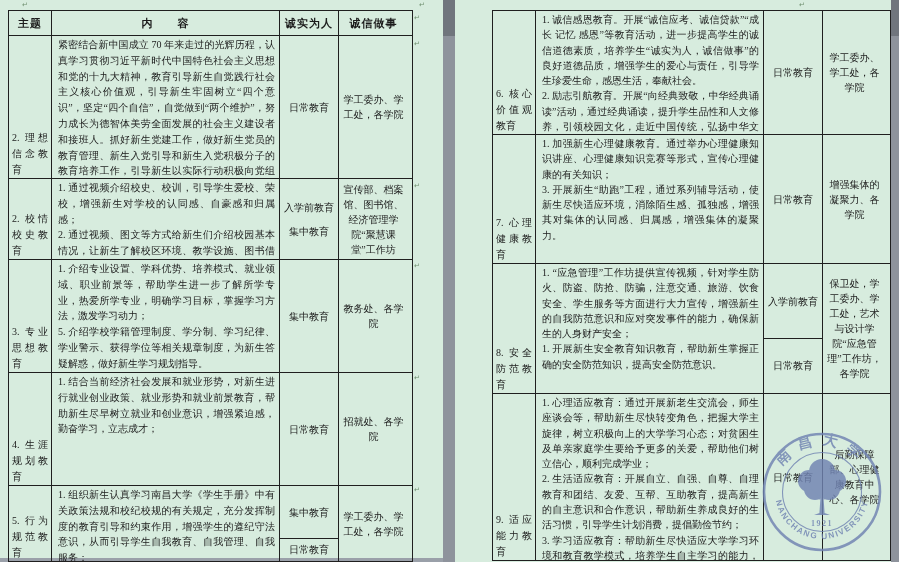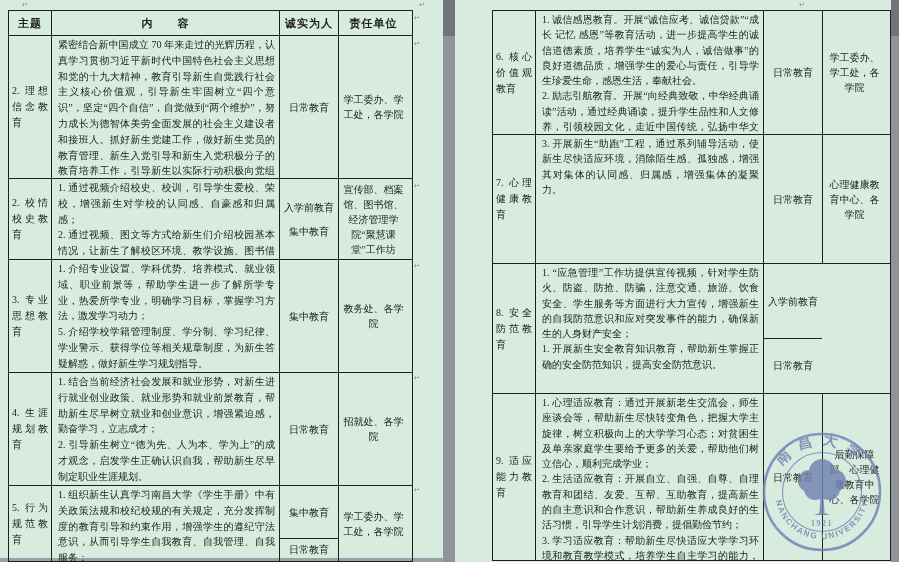--- a/index.html
+++ b/index.html
@@ -15,21 +15,21 @@
   #tbl1{left:8px;top:10px;width:403px;}
   #tbl2{left:37px;top:10px;width:397px;}
   .trow{display:grid;border-top:1px solid #1f1f1f;}
   .trow:first-child{border-top:none;}
   #tbl1 .trow{grid-template-columns:42px 228px 59px 70px;}
   #tbl2 .trow{grid-template-columns:42px 228px 59px 64px;}
   .c{border-left:1px solid #1f1f1f;overflow:hidden;min-width:0;}
   .c:first-child{border-left:none;}
   .hdr{height:24px;font-weight:bold;font-size:11px;}
   .hdr .c{display:flex;align-items:center;justify-content:center;letter-spacing:1px;}
-  .theme{display:flex;align-items:center;font-size:10px;}
+  .theme{display:flex;align-items:flex-end;font-size:10px;}
   .theme span{display:block;width:100%;padding:0 3px;text-align:justify;line-height:16px;}
   .content{padding:1px 4px 0 6px;font-size:10px;}
   .content p{margin:0;text-align:justify;}
   #tbl1 .content p{line-height:15.8px;}
   #tbl2 .content p{line-height:15.3px;}
   .sched,.unit{display:flex;flex-direction:column;align-items:center;justify-content:center;
                font-size:10px;text-align:center;line-height:15px;padding:0 2px;}
   .sched{gap:9px;}
   .schedsplit{display:flex;flex-direction:column;padding:0;gap:0;justify-content:flex-start;}
   .schedsplit .sub{box-sizing:border-box;width:100%;display:flex;align-items:center;justify-content:center;}
@@ -58,21 +58,21 @@
       <div class="c">
           <span>主题</span>
         </div>
       <div class="c">
           <span>内　　容</span>
         </div>
       <div class="c">
           <span>诚实为人</span>
         </div>
       <div class="c">
-          <span>责任单位</span>
+          <span>诚信做事</span>
         </div>
     </div>
 
     <div class="trow h142">
       <div class="c theme">
           <span>2. 理想信念教育</span>
         </div>
       <div class="c content">
         <p>紧密结合新中国成立 70 年来走过的光辉历程，认真学习贯彻习近平新时代中国特色社会主义思想和党的十九大精神，教育引导新生自觉践行社会主义核心价值观，引导新生牢固树立“四个意识”，坚定“四个自信”，自觉做到“两个维护”，努力成长为德智体美劳全面发展的社会主义建设者和接班人。抓好新生党建工作，做好新生党员的教育管理、新生入党引导和新生入党积极分子的教育培养工作，引导新生以实际行动积极向党组织靠拢。</p>
       </div>
@@ -116,21 +116,20 @@
           <span>教务处、各学院</span>
         </div>
     </div>
 
     <div class="trow h112">
       <div class="c theme">
           <span>4. 生涯规划教育</span>
         </div>
       <div class="c content">
         <p>1. 结合当前经济社会发展和就业形势，对新生进行就业创业政策、就业形势和就业前景教育，帮助新生尽早树立就业和创业意识，增强紧迫感，勤奋学习，立志成才；</p>
-        <p>2. 引导新生树立“德为先、人为本、学为上”的成才观念，启发学生正确认识自我，帮助新生尽早制定职业生涯规划。</p>
       </div>
       <div class="c sched">
           <span>日常教育</span>
         </div>
       <div class="c unit">
           <span>招就处、各学院</span>
         </div>
     </div>
 
     <div class="trow h75">
@@ -183,46 +182,50 @@
       <div class="c unit">
           <span>学工委办、学工处，各学院</span>
         </div>
     </div>
 
     <div class="trow h128">
       <div class="c theme">
           <span>7. 心理健康教育</span>
         </div>
       <div class="c content">
+        <p>1. 加强新生心理健康教育。通过举办心理健康知识讲座、心理健康知识竞赛等形式，宣传心理健康的有关知识；</p>
         <p>3. 开展新生“助跑”工程，通过系列辅导活动，使新生尽快适应环境，消除陌生感、孤独感，增强其对集体的认同感、归属感，增强集体的凝聚力。</p>
       </div>
       <div class="c sched">
           <span>日常教育</span>
         </div>
       <div class="c unit">
-          <span>心理健康教育中心、各学院</span>
+          <span>增强集体的凝聚力、各学院</span>
         </div>
     </div>
 
     <div class="trow h129">
       <div class="c theme">
           <span>8. 安全防范教育</span>
         </div>
       <div class="c content">
         <p>1. “应急管理”工作坊提供宣传视频，针对学生防火、防盗、防抢、防骗，注意交通、旅游、饮食安全、学生服务等方面进行大力宣传，增强新生的自我防范意识和应对突发事件的能力，确保新生的人身财产安全；</p>
         <p>1. 开展新生安全教育知识教育，帮助新生掌握正确的安全防范知识，提高安全防范意识。</p>
       </div>
       <div class="c sched schedsplit">
         <div class="sub" style="height:74px">
             <span>入学前教育</span>
           </div>
         <div class="sub" style="height:54px">
             <span>日常教育</span>
           </div>
       </div>
+      <div class="c unit">
+          <span>保卫处，学工委办、学工处，艺术与设计学院“应急管理”工作坊，各学院</span>
+        </div>
     </div>
 
     <div class="trow h166">
       <div class="c theme">
           <span>9. 适应能力教育</span>
         </div>
       <div class="c content">
         <p>1. 心理适应教育：通过开展新老生交流会，师生座谈会等，帮助新生尽快转变角色，把握大学主旋律，树立积极向上的大学学习心态；对贫困生及单亲家庭学生要给予更多的关爱，帮助他们树立信心，顺利完成学业；</p>
         <p>2. 生活适应教育：开展自立、自强、自尊、自理教育和团结、友爱、互帮、互助教育，提高新生的自主意识和合作意识，帮助新生养成良好的生活习惯，引导学生计划消费，提倡勤俭节约；</p>
         <p>3. 学习适应教育：帮助新生尽快适应大学学习环境和教育教学模式，培养学生自主学习的能力，掌握良</p>

